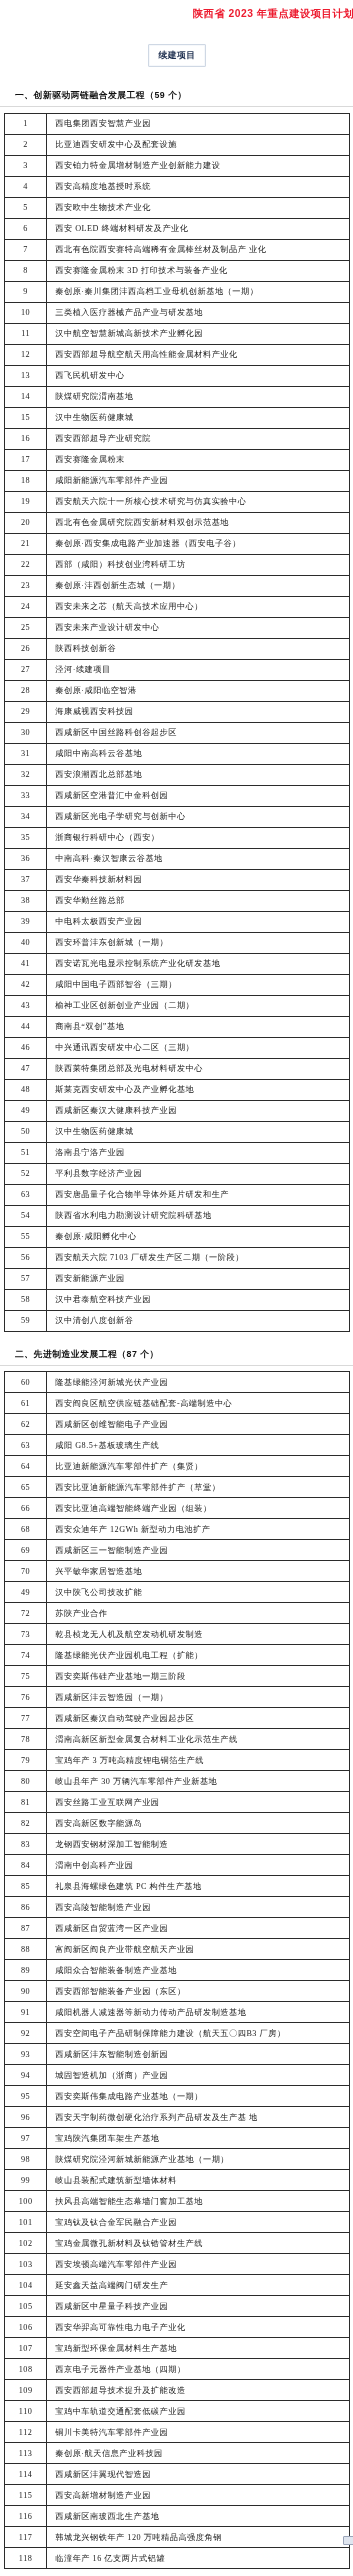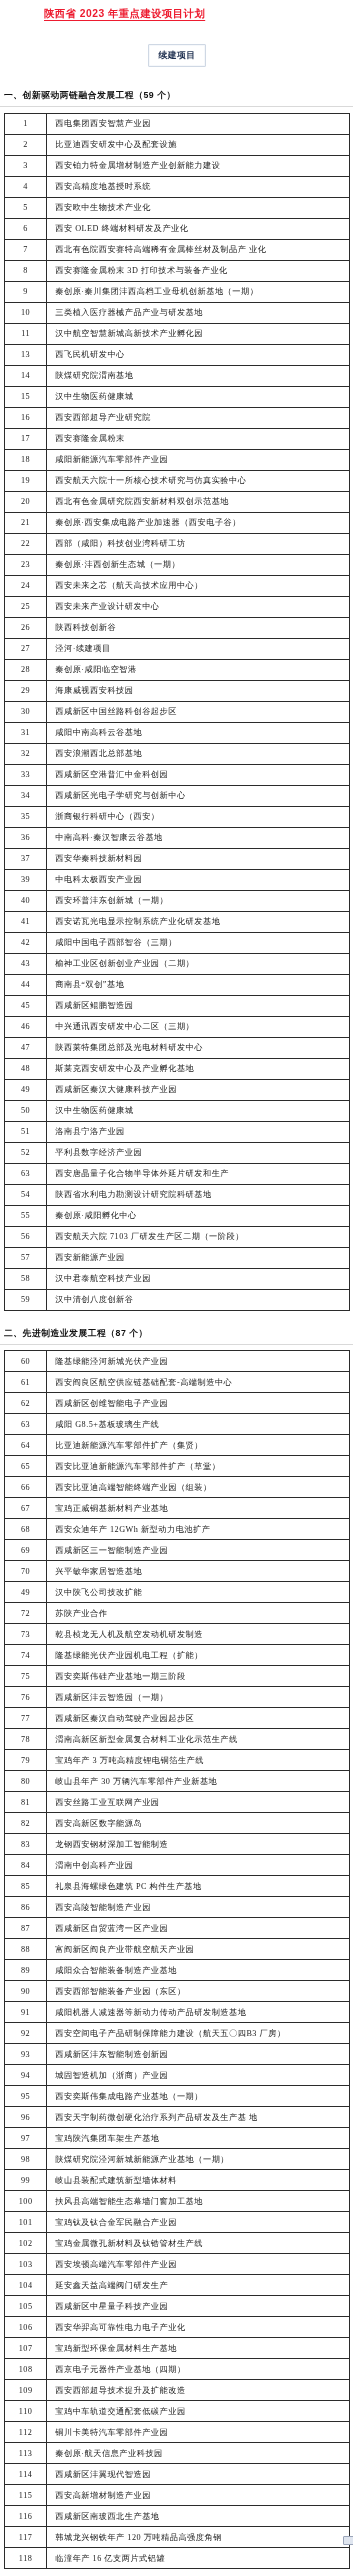--- a/index.html
+++ b/index.html
@@ -6,27 +6,26 @@
   body{
     width:354px;
     min-height:3157px;
     background:#ffffff;
     color:#1a1a1a;
     font-family:"Liberation Serif","DejaVu Serif",serif;
     position:relative;
   }
   .page-title{
     margin:7.2px 0 0 0;
-    text-align:left;
+    text-align:right;
     font-family:"Liberation Sans","DejaVu Sans",sans-serif;
     font-weight:bold;
     font-size:10.3px;
     letter-spacing:0.5px;
     color:#ed1b2f;
-    text-decoration:underline;
     text-decoration-thickness:1px;
     text-underline-offset:2.6px;
     padding-left:44px;
   }
   .btn-wrap{
     margin-top:23px;
     text-align:center;
   }
   .tab-button{
     display:inline-block;
@@ -37,21 +36,21 @@
     border-radius:1px;
     background:#ffffff;
     font-family:Liberation Sans, sans-serif;
     font-weight:bold;
     font-size:8.8px;
     letter-spacing:0.5px;
     color:#1f3050;
     cursor:pointer;
   }
   .section-heading{
-    margin:23px 0 0 4px;
+    margin:23px 0 0 15px;
     font-family:"Liberation Sans","DejaVu Sans",sans-serif;
     font-weight:bold;
     font-size:8.8px;
     letter-spacing:0.5px;
     color:#111111;
   }
   .section-heading.second{margin-top:17.5px;}
   .rule{
     border:none;
     border-top:0.5px solid #d9d9d9;
@@ -145,20 +144,24 @@
           </tr>
           <tr>
             <td class="num">10</td>
             <td class="proj">三类植入医疗器械产品产业与研发基地</td>
           </tr>
           <tr>
             <td class="num">11</td>
             <td class="proj">汉中航空智慧新城高新技术产业孵化园</td>
           </tr>
           <tr>
+            <td class="num">12</td>
+            <td class="proj">西安西部超导航空航天用高性能金属材料产业化</td>
+          </tr>
+          <tr>
             <td class="num">13</td>
             <td class="proj">西飞民机研发中心</td>
           </tr>
           <tr>
             <td class="num">14</td>
             <td class="proj">陕煤研究院渭南基地</td>
           </tr>
           <tr>
             <td class="num">15</td>
             <td class="proj">汉中生物医药健康城</td>
@@ -245,20 +248,24 @@
           </tr>
           <tr>
             <td class="num">36</td>
             <td class="proj">中南高科·秦汉智康云谷基地</td>
           </tr>
           <tr>
             <td class="num">37</td>
             <td class="proj">西安华秦科技新材料园</td>
           </tr>
           <tr>
+            <td class="num">38</td>
+            <td class="proj">西安华勤丝路总部</td>
+          </tr>
+          <tr>
             <td class="num">39</td>
             <td class="proj">中电科太极西安产业园</td>
           </tr>
           <tr>
             <td class="num">40</td>
             <td class="proj">西安环普沣东创新城（一期）</td>
           </tr>
           <tr>
             <td class="num">41</td>
             <td class="proj">西安诺瓦光电显示控制系统产业化研发基地</td>
@@ -267,24 +274,20 @@
             <td class="num">42</td>
             <td class="proj">咸阳中国电子西部智谷（三期）</td>
           </tr>
           <tr>
             <td class="num">43</td>
             <td class="proj">榆神工业区创新创业产业园（二期）</td>
           </tr>
           <tr>
             <td class="num">44</td>
             <td class="proj">商南县“双创”基地</td>
-          </tr>
-          <tr>
-            <td class="num">45</td>
-            <td class="proj">西咸新区鲲鹏智造园</td>
           </tr>
           <tr>
             <td class="num">46</td>
             <td class="proj">中兴通讯西安研发中心二区（三期）</td>
           </tr>
           <tr>
             <td class="num">47</td>
             <td class="proj">陕西莱特集团总部及光电材料研发中心</td>
           </tr>
           <tr>
@@ -366,24 +369,20 @@
           </tr>
           <tr>
             <td class="num">65</td>
             <td class="proj">西安比亚迪新能源汽车零部件扩产（草堂）</td>
           </tr>
           <tr>
             <td class="num">66</td>
             <td class="proj">西安比亚迪高端智能终端产业园（组装）</td>
           </tr>
           <tr>
-            <td class="num">67</td>
-            <td class="proj">宝鸡正威铜基新材料产业基地</td>
-          </tr>
-          <tr>
             <td class="num">68</td>
             <td class="proj">西安众迪年产 12GWh 新型动力电池扩产</td>
           </tr>
           <tr>
             <td class="num">69</td>
             <td class="proj">西咸新区三一智能制造产业园</td>
           </tr>
           <tr>
             <td class="num">70</td>
             <td class="proj">兴平敏华家居智造基地</td>

